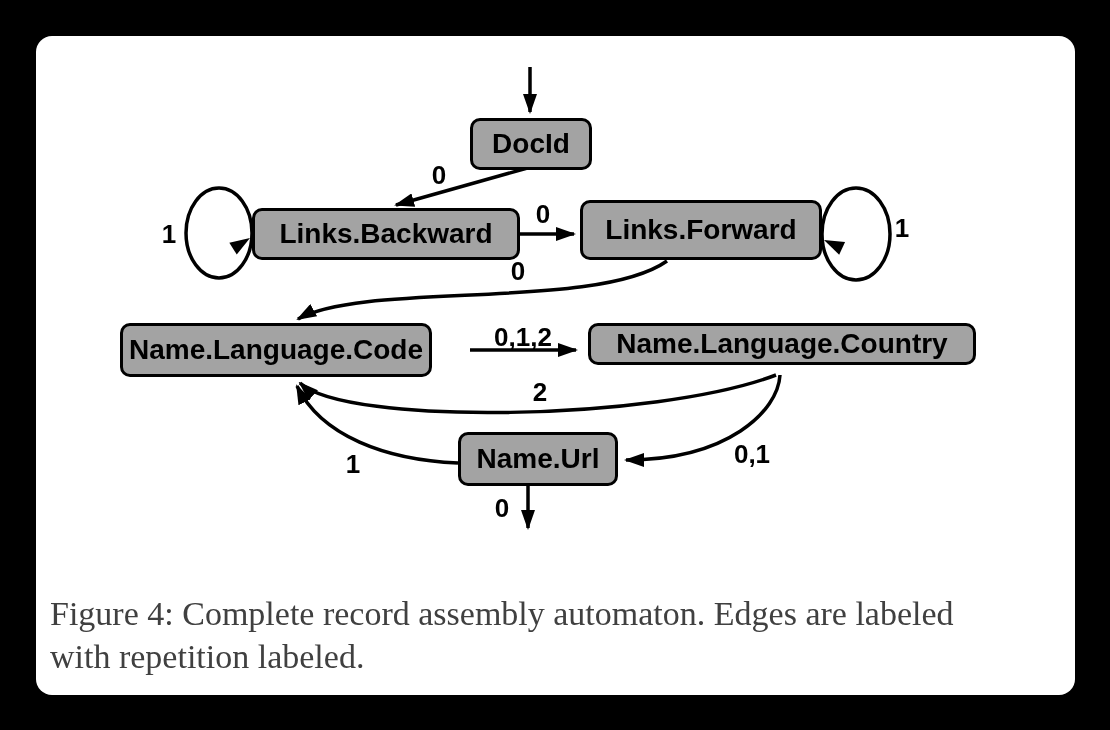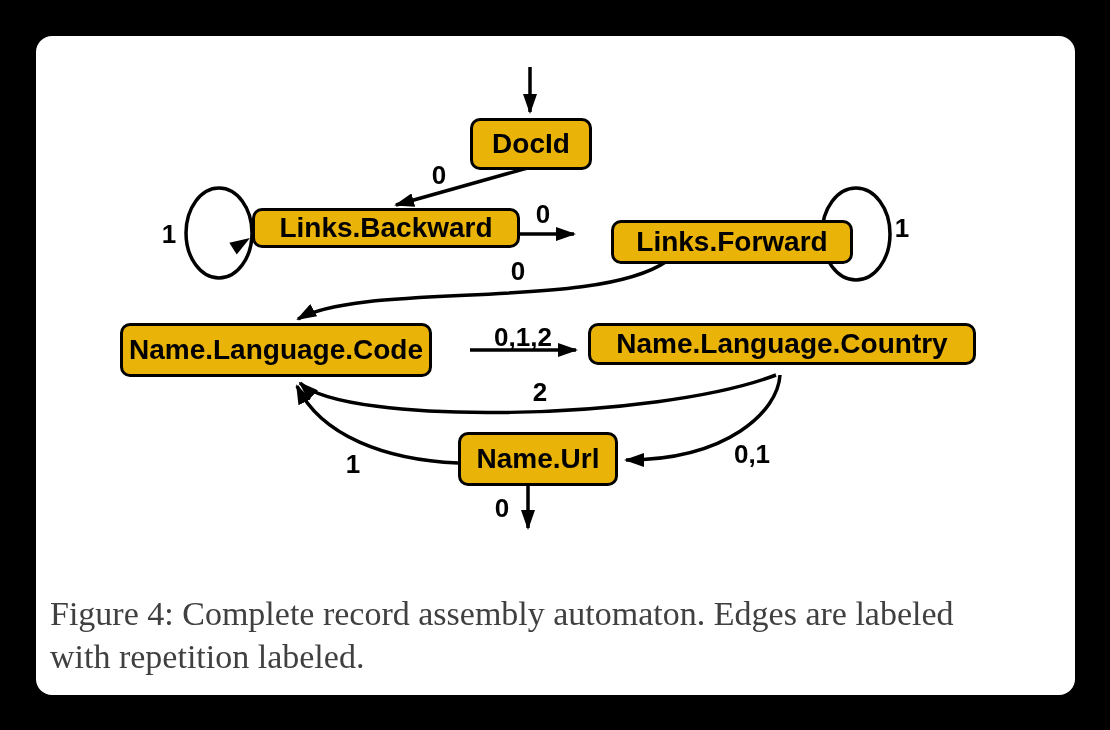--- a/index.html
+++ b/index.html
@@ -17,21 +17,21 @@
   }
   .diagram { position: absolute; left: 0; top: 0; width: 1039px; height: 659px; }
   .edge-labels text {
     font-family: "Liberation Sans", sans-serif;
     font-size: 26px; font-weight: 700; fill: #000000;
     text-anchor: middle;
   }
   .node {
     position: absolute;
     box-sizing: border-box;
-    background: #eab308;
+    background: #a3a3a3;
     border: 3px solid #000000;
     border-radius: 10px;
     display: flex; align-items: center; justify-content: center;
     font-weight: 700; font-size: 28px; color: #000000;
     white-space: nowrap;
   }
   .caption {
     position: absolute; left: 14px; top: 556px; width: 1012px;
     font-family: "Liberation Serif", serif;
     font-size: 34px; line-height: 43px; color: #404040;
@@ -75,23 +75,23 @@
         <text x="487" y="310">0,1,2</text>
         <text x="504" y="365">2</text>
         <text x="716" y="427">0,1</text>
         <text x="317" y="437">1</text>
         <text x="466" y="481">0</text>
       </g>
     </svg>
 
     <div class="node" style="left:434px; top:82px; width:122px; height:52px;">DocId</div>
 
-    <div class="node" style="left:216px; top:172px; width:268px; height:40px;text-align:center;">Links.Backward</div>
+    <div class="node" style="left:216px; top:172px; width:268px; height:52px;text-align:center;">Links.Backward</div>
 
-    <div class="node" style="left:544px; top:184px; width:242px; height:44px;margin-left:31px;">Links.Forward</div>
+    <div class="node" style="left:544px; top:164px; width:242px; height:60px;">Links.Forward</div>
 
     <div class="node" style="left:84px; top:287px; width:312px; height:54px;">Name.Language.Code</div>
 
     <div class="node" style="left:552px; top:287px; width:388px; height:42px;">Name.Language.Country</div>
 
     <div class="node" style="left:422px; top:396px; width:160px; height:54px;">Name.Url</div>
 
     <div class="caption">
       <div>Figure 4: Complete record assembly automaton. Edges are labeled</div>
       <div>with repetition labeled.</div>

